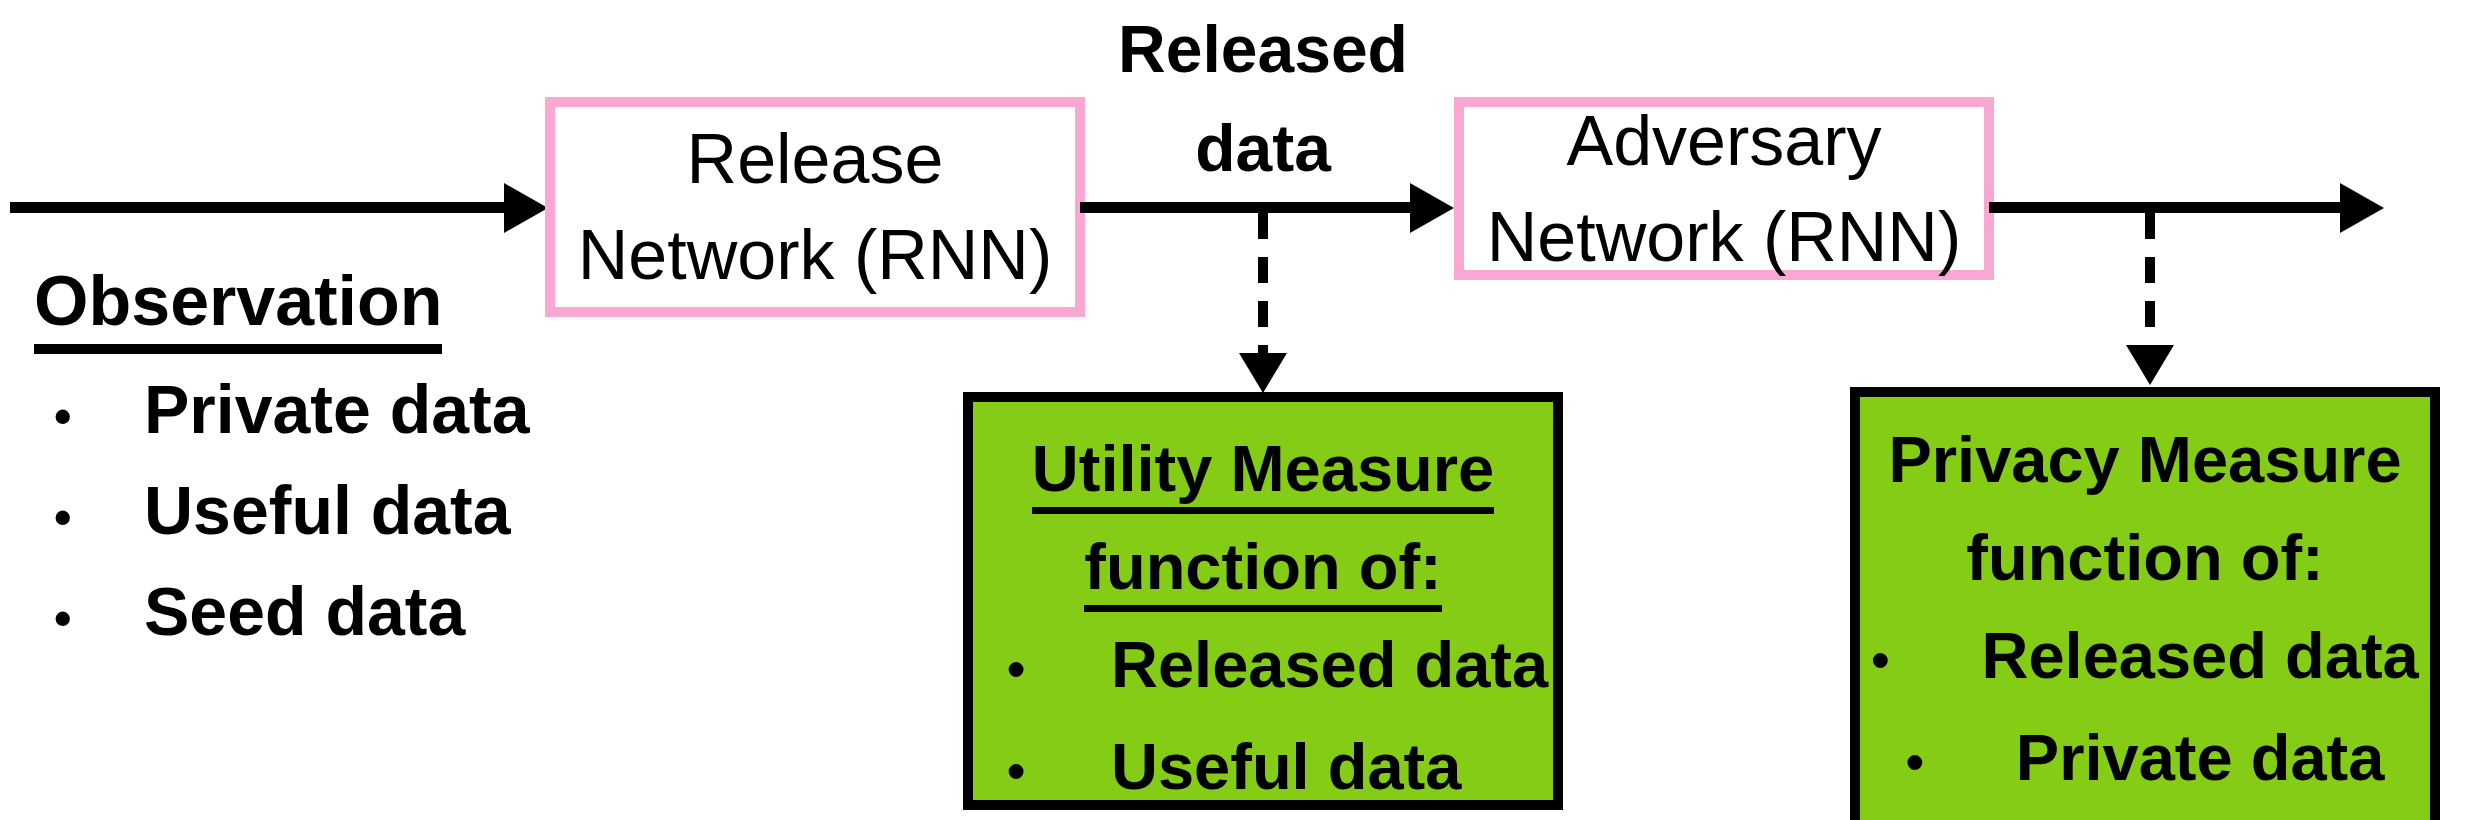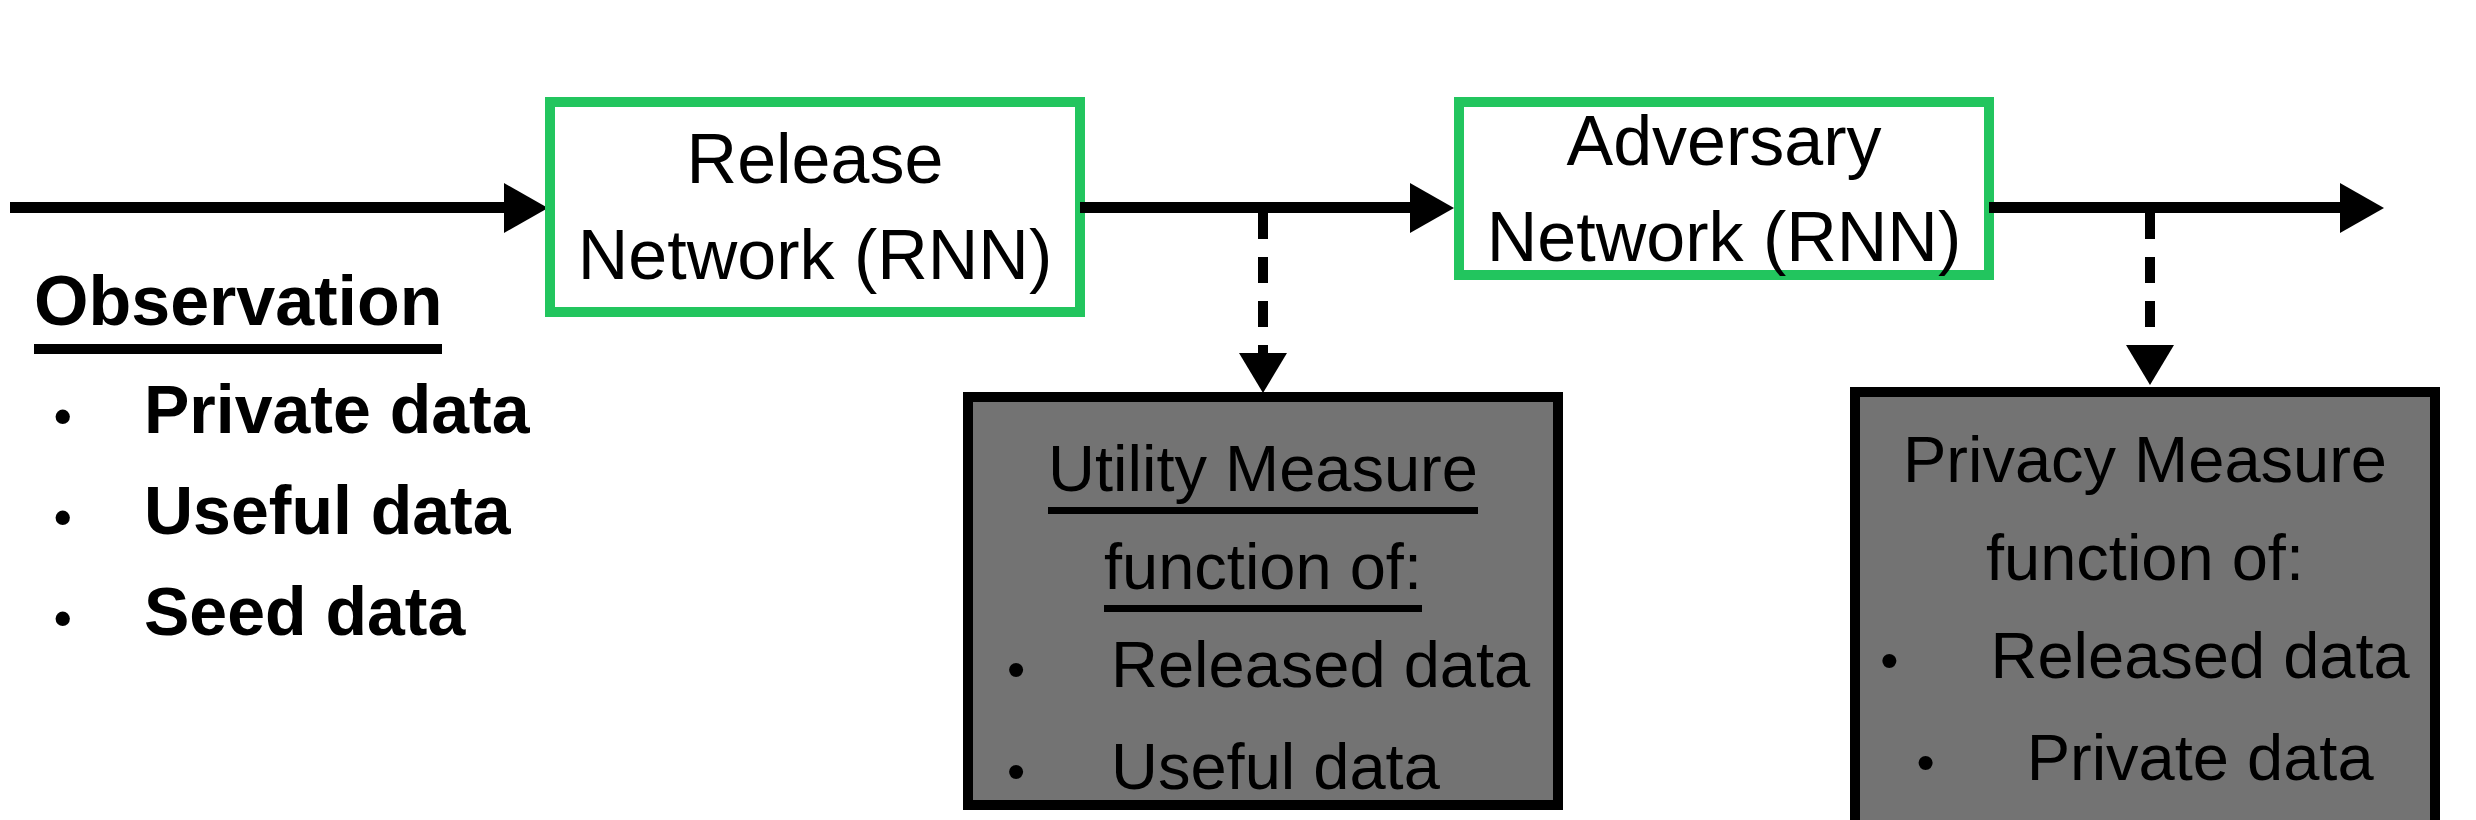--- a/index.html
+++ b/index.html
@@ -13,26 +13,26 @@
   
   .head-right{position:absolute;width:0;height:0;
     border-left:44px solid #000;border-top:25px solid transparent;border-bottom:25px solid transparent;}
   
   .head-down{position:absolute;width:0;height:0;
     border-top:40px solid #000;border-left:24px solid transparent;border-right:24px solid transparent;}
   
   .vdash{position:absolute;width:10px;
     background:repeating-linear-gradient(180deg,#000 0 26px,transparent 26px 44px);}
   
-  .node{position:absolute;border:10px solid #22c55e;background:#fff;box-sizing:border-box;
+  .node{position:absolute;border:10px solid #f9a8d4;background:#fff;box-sizing:border-box;
     display:flex;flex-direction:column;justify-content:center;align-items:center;text-align:center;}
   .node .nline{font-size:70px;line-height:96px;white-space:nowrap;}
   
-  .measure{position:absolute;border:10px solid #000;background:#737373;box-sizing:border-box;
-    font-size:65px;line-height:98px;}
+  .measure{position:absolute;border:10px solid #000;background:#84cc16;box-sizing:border-box;
+    font-size:65px;line-height:98px;font-weight:bold;}
   .m-title{text-align:center;white-space:nowrap;}
   .uline{border-bottom:7px solid #000;padding-bottom:2px;}
   .m-row{display:flex;align-items:baseline;white-space:nowrap;}
   .m-row .bullet{font-size:52px;}
   .row-left{padding-left:34px;}
   .row-left .bullet{display:inline-block;width:104px;}
   .row-center{justify-content:center;}
   .row-center .bullet{margin-right:92px;}
   
   .flow-label{position:absolute;left:1053px;top:0;width:420px;text-align:center;
@@ -55,20 +55,22 @@
 
   <div class="node" style="left:545px;top:97px;width:540px;height:220px;">
     <div class="nline">Release</div>
     <div class="nline">Network (RNN)</div>
   </div>
 
   <div class="hline" style="left:1080px;top:202px;width:332px;"></div>
   <div class="head-right" style="left:1410px;top:183px;"></div>
 
   <div class="flow-label">
+    <div>Released</div>
+    <div>data</div>
   </div>
 
   <div class="node" style="left:1454px;top:97px;width:540px;height:183px;">
     <div class="nline">Adversary</div>
     <div class="nline">Network (RNN)</div>
   </div>
 
   <div class="hline" style="left:1989px;top:202px;width:355px;"></div>
   <div class="head-right" style="left:2340px;top:183px;"></div>
 

